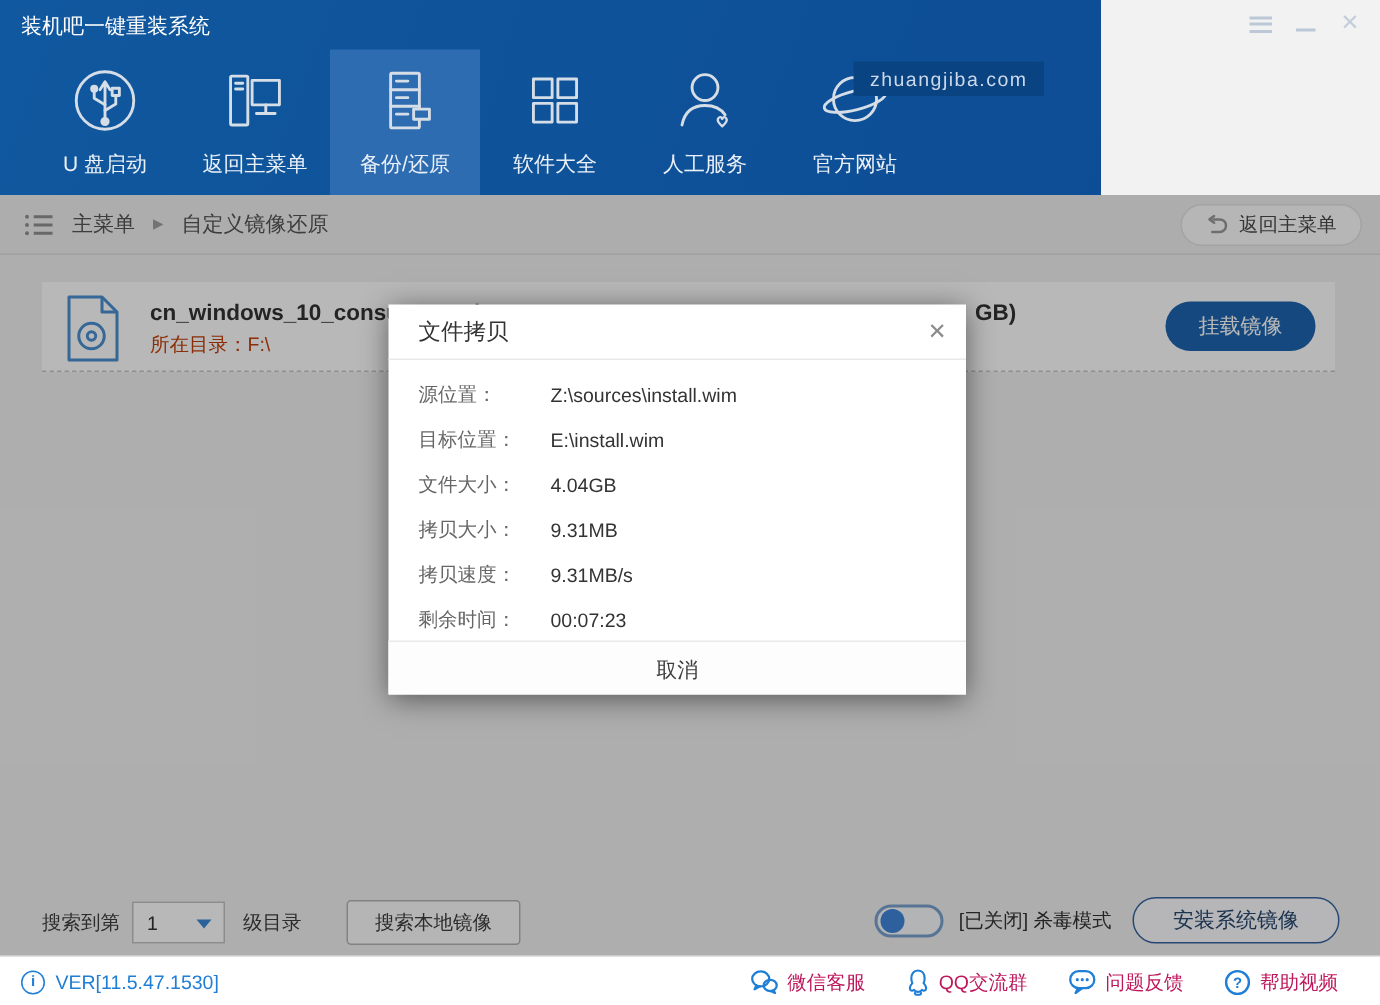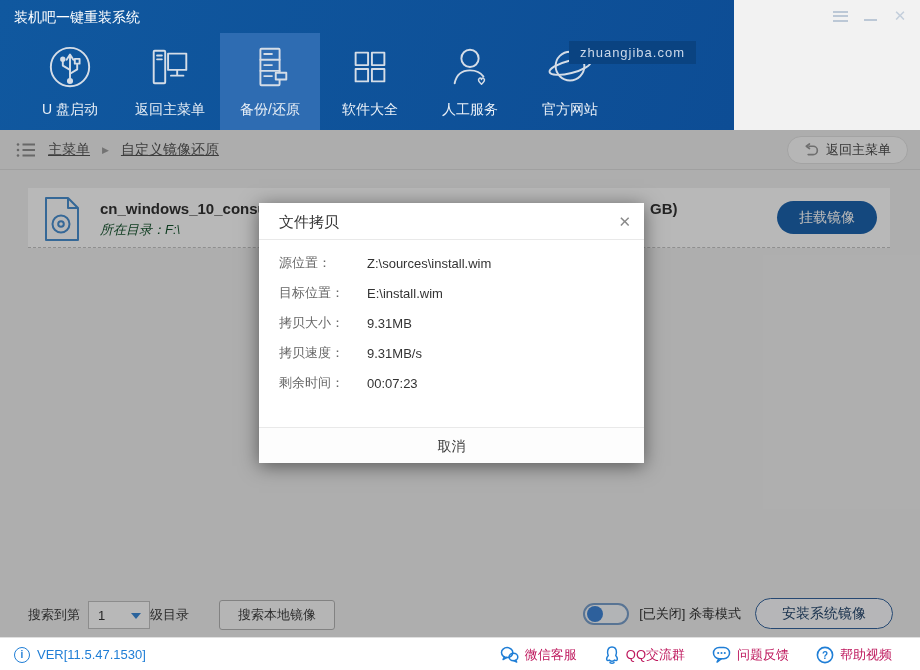--- a/index.html
+++ b/index.html
@@ -35,56 +35,56 @@
   .logo-text { font-size:52px; font-weight:bold; color:#dde3eb; line-height:56px; letter-spacing:2px; }
   .logo-domain { display:inline-block; margin-top:1px; background:#0a4381; color:#ccd9ea;
                  font-size:13px; padding:4px 11px; letter-spacing:1px; }
 
   
   .breadcrumb-bar {
     position:absolute; top:130px; left:0; width:920px; height:40px;
     background:#f0f0f0; border-bottom:1px solid #dedede;
     display:flex; align-items:center; padding-left:16px; gap:12px;
   }
-  .crumb { font-size:14px; color:#555;text-decoration:underline; }
+  .crumb { font-size:14px; color:#555; }
   .crumb-sep { font-size:9px; color:#a0a0a0; }
   .back-btn {
     position:absolute; right:12px; top:6px; height:28px; border-radius:14px;
     background:#fdfdfd; border:1px solid #e2e2e2; display:flex; align-items:center;
     padding:0 16px; gap:7px; cursor:pointer;
   }
   .back-btn span { font-size:13px; color:#4a4a4a; }
 
   
   .content { position:absolute; top:170px; left:0; width:920px; height:467px; background:#f2f2f2; }
   .file-row {
     position:absolute; left:28px; top:18px; width:862px; height:60px;
     background:#ffffff; border-bottom:1px dashed #c6c6c6; cursor:pointer;
   }
   .file-icon { position:absolute; left:14px; top:8px; }
   .file-name { position:absolute; left:72px; top:12px; font-size:15px; font-weight:bold; color:#333; }
   .file-name-tail { position:absolute; left:622px; top:12px; font-size:15px; font-weight:bold; color:#333; }
-  .file-dir { position:absolute; left:72px; top:33px; font-size:13px; color:#14532d;font-style:italic; }
+  .file-dir { position:absolute; left:72px; top:33px; font-size:13px; color:#c2410c; }
   .mount-btn {
     position:absolute; right:13px; top:13px; width:100px; height:33px; border-radius:17px;
     background:#1d65af; color:#fff; font-size:14px; border:none;
     display:flex; align-items:center; justify-content:center; cursor:pointer;
   }
 
   
   .controls-left { position:absolute; left:28px; top:430px; display:flex; align-items:center; }
   .ctl-text { font-size:13px; color:#3d3d3d; }
   .depth-select {
     margin-left:8px; width:62px; height:28px; background:#fff; border:1px solid #c2c2c2;
     position:relative; display:flex; align-items:center; padding-left:9px;
     font-size:13px; color:#333; cursor:pointer;
   }
   .caret-down { position:absolute; right:8px; top:11px; width:0; height:0;
     border-left:5px solid transparent; border-right:5px solid transparent; border-top:6px solid #3b8ad8; }
-  .ctl-text2 { }
+  .ctl-text2 { margin-left:12px; }
   .search-local-btn {
     margin-left:30px; width:116px; height:30px; background:#fbfbfb; border:1px solid #b5b5b5;
     border-radius:3px; font-size:13px; color:#3d3d3d; cursor:pointer;
   }
   .controls-right { position:absolute; right:27px; top:428px; display:flex; align-items:center; }
   .toggle {
     width:46px; height:22px; border-radius:11px; border:2px solid #7ba1cd; background:#f7fafd;
     position:relative; cursor:pointer;
   }
   .toggle-knob { position:absolute; left:2px; top:1px; width:16px; height:16px; border-radius:50%;
@@ -277,20 +277,24 @@
   <div class="dialog-body">
     <div class="d-row">
       <span class="d-label">源位置：</span>
       <span class="d-value">Z:\sources\install.wim</span>
     </div>
     <div class="d-row">
       <span class="d-label">目标位置：</span>
       <span class="d-value">E:\install.wim</span>
     </div>
     <div class="d-row">
+      <span class="d-label">文件大小：</span>
+      <span class="d-value">4.04GB</span>
+    </div>
+    <div class="d-row">
       <span class="d-label">拷贝大小：</span>
       <span class="d-value">9.31MB</span>
     </div>
     <div class="d-row">
       <span class="d-label">拷贝速度：</span>
       <span class="d-value">9.31MB/s</span>
     </div>
     <div class="d-row">
       <span class="d-label">剩余时间：</span>
       <span class="d-value">00:07:23</span>

